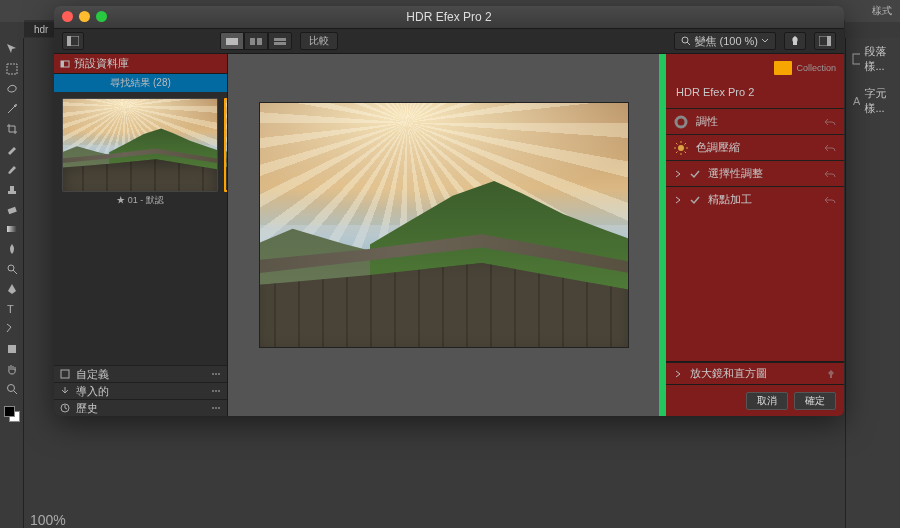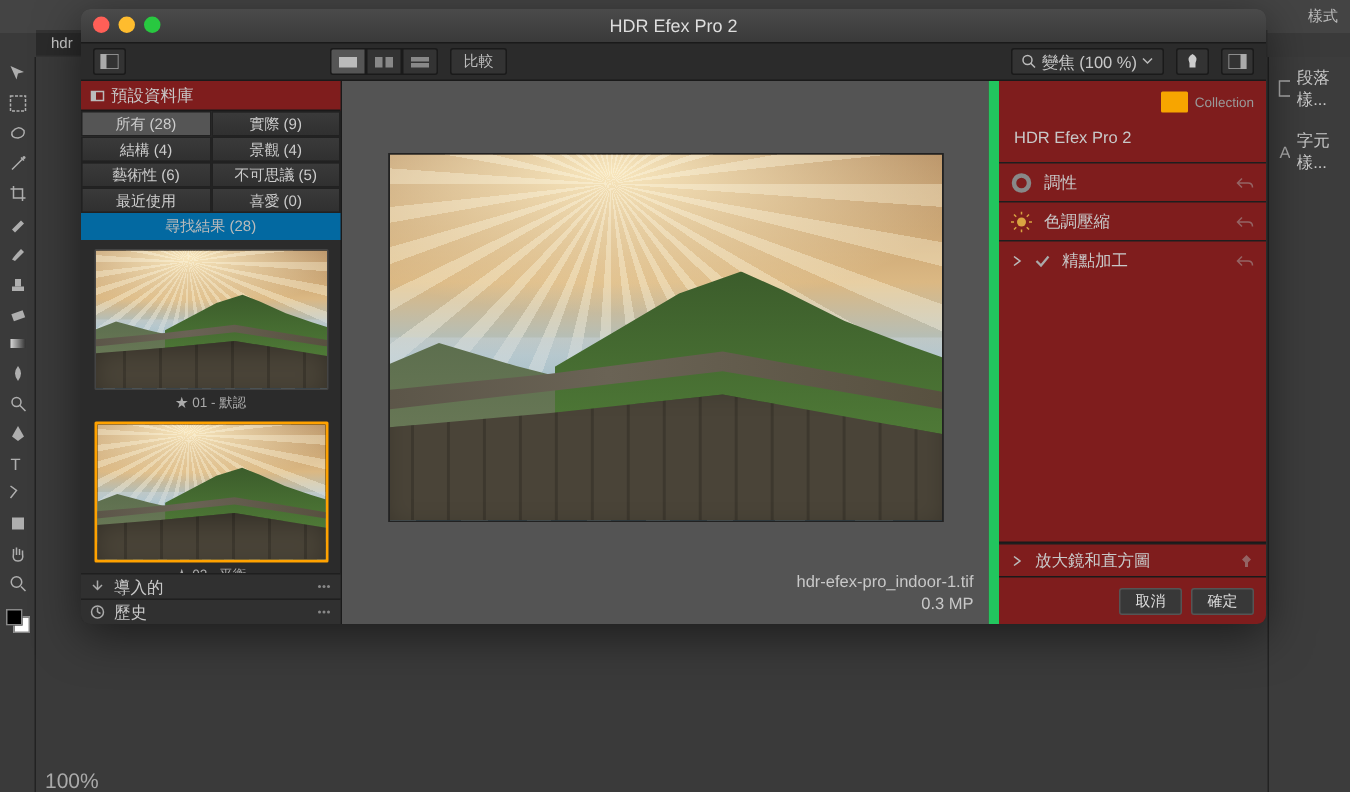--- a/index.html
+++ b/index.html
@@ -35,21 +35,21 @@
   .spacer{flex:1}
   .body{flex:1;display:flex;min-height:0;}
   
   .left{width:174px;background:#2b2b2b;border-right:1px solid #1a1a1a;display:flex;flex-direction:column;}
   .lp-head{height:20px;background:#7f1d1d;display:flex;align-items:center;padding:0 6px;border-bottom:1px solid #1a1a1a;font-size:10px;}
   .lp-head svg{margin-right:4px}
   .cat-grid{display:grid;grid-template-columns:1fr 1fr;}
   .cat{background:linear-gradient(#3a3a3a,#303030);border:1px solid #212121;height:17px;display:flex;align-items:center;justify-content:center;font-size:10px;color:#ccc;}
   .cat.sel{background:#555}
   .results-hd{height:18px;display:flex;align-items:center;justify-content:center;font-size:10px;color:#bbb;background:#0369a1;}
-  .thumbs{flex:1;overflow:hidden;padding:6px 8px;display:flex;flex-direction:column;gap:6px;}
+  .thumbs{flex:1;overflow:hidden;padding:6px 8px;display:flex;flex-direction:row;gap:6px;}
   .thumb{display:flex;flex-direction:column;align-items:center;gap:2px;}
   .thumb .img{width:156px;height:94px;background:#111;border:1px solid #444;border-radius:1px;position:relative;overflow:hidden;}
   .thumb.sel .img{border:2px solid #ffa200;}
   .thumb .lbl{font-size:9px;color:#aaa;}
   .lp-col{display:flex;flex-direction:column;}
   .lp-row{height:17px;display:flex;align-items:center;padding:0 6px;font-size:10px;color:#bbb;background:#303030;border-top:1px solid #1f1f1f;gap:6px;justify-content:space-between;}
   .lp-row .rl{display:flex;align-items:center;gap:6px;}
   .lp-foot{height:28px;display:flex;align-items:center;gap:6px;padding:0 6px;border-top:1px solid #1a1a1a;background:#2b2b2b;}
   .btn2{border:1px solid #555;background:#383838;border-radius:2px;height:18px;padding:0 10px;font-size:10px;color:#ddd;}
   
@@ -250,30 +250,20 @@
   <div class="body">
 
     <div class="left">
       <div class="lp-head">
         <svg width="10" height="10">
             <rect x="1" y="2" width="8" height="6" fill="none" stroke="#bbb"></rect>
             <rect x="1" y="2" width="3" height="6" fill="#bbb"></rect>
           </svg>
         <span>預設資料庫</span>
       </div>
-      <div class="cat-grid" id="catgrid">
-          <div class="cat sel">所有 (28)</div>
-          <div class="cat">實際 (9)</div>
-          <div class="cat">結構 (4)</div>
-          <div class="cat">景觀 (4)</div>
-          <div class="cat">藝術性 (6)</div>
-          <div class="cat">不可思議 (5)</div>
-          <div class="cat">最近使用</div>
-          <div class="cat">喜愛 (0)</div>
-        </div>
       <div class="results-hd">尋找結果 (28)</div>
       <div class="thumbs" id="thumbs">
           <div class="thumb">
             <div class="img">
               <div class="scene">
                 <div class="sky"></div>
                 <div class="rays"></div>
                 <div class="haze"></div>
                 <div class="mtn2"></div>
                 <div class="mtn1"></div>
@@ -305,20 +295,33 @@
                 <div class="mtn2"></div>
                 <div class="mtn1"></div>
               </div>
             </div>
           </div>
         </div>
       <div class="lp-col" id="lp-rows">
           <div class="lp-row">
             <div class="rl">
               <svg width="10" height="10">
+                <rect x="1" y="1" width="8" height="8" fill="none" stroke="#aaa"></rect>
+              </svg>
+              <span>自定義</span>
+            </div>
+            <svg width="10" height="6">
+              <circle cx="2" cy="3" r="1" fill="#888"></circle>
+              <circle cx="5" cy="3" r="1" fill="#888"></circle>
+              <circle cx="8" cy="3" r="1" fill="#888"></circle>
+            </svg>
+          </div>
+          <div class="lp-row">
+            <div class="rl">
+              <svg width="10" height="10">
                 <path d="M5 1 L5 7 M2 4 L5 7 L8 4" fill="none" stroke="#aaa"></path>
               </svg>
               <span>導入的</span>
             </div>
             <svg width="10" height="6">
               <circle cx="2" cy="3" r="1" fill="#888"></circle>
               <circle cx="5" cy="3" r="1" fill="#888"></circle>
               <circle cx="8" cy="3" r="1" fill="#888"></circle>
             </svg>
           </div>
@@ -343,24 +346,20 @@
       <div class="preview">
         <div class="scene">
             <div class="sky"></div>
             <div class="rays"></div>
             <div class="haze"></div>
             <div class="mtn2"></div>
             <div class="mtn1"></div>
             <div class="walltop"></div>
             <div class="wall"></div>
           </div>
-      </div>
-      <div class="fileinfo">
-        <div>hdr-efex-pro_indoor-1.tif</div>
-        <div>0.3 MP</div>
       </div>
     </div>
 
     <div class="right">
       <div class="brand">
           <div class="brand-box"></div>
           <span>Collection</span>
         </div>
       <div class="rtitle"><span>HDR Efex Pro </span><b>2</b></div>
       <div id="rsecs">
@@ -397,20 +396,34 @@
             </svg>
           </div>
           <div class="rp-sec">
             <div class="rl">
               <svg width="8" height="8">
                 <path d="M2 1 L6 4 L2 7" fill="none" stroke="#bbb"></path>
               </svg>
               <svg width="10" height="10">
                 <path d="M1 5 L4 8 L9 2" fill="none" stroke="#aaa" stroke-width="1.5"></path>
               </svg>
+              <span>選擇性調整</span>
+            </div>
+            <svg width="12" height="10" class="undo">
+              <path d="M4 2 L1 5 L4 8 M1 5 L8 5 Q11 5 11 8" fill="none" stroke="#aaa"></path>
+            </svg>
+          </div>
+          <div class="rp-sec">
+            <div class="rl">
+              <svg width="8" height="8">
+                <path d="M2 1 L6 4 L2 7" fill="none" stroke="#bbb"></path>
+              </svg>
+              <svg width="10" height="10">
+                <path d="M1 5 L4 8 L9 2" fill="none" stroke="#aaa" stroke-width="1.5"></path>
+              </svg>
               <span>精點加工</span>
             </div>
             <svg width="12" height="10" class="undo">
               <path d="M4 2 L1 5 L4 8 M1 5 L8 5 Q11 5 11 8" fill="none" stroke="#aaa"></path>
             </svg>
           </div>
         </div>
       <div class="rfill"></div>
       <div class="rfoot">
         <div class="rp-sec">

